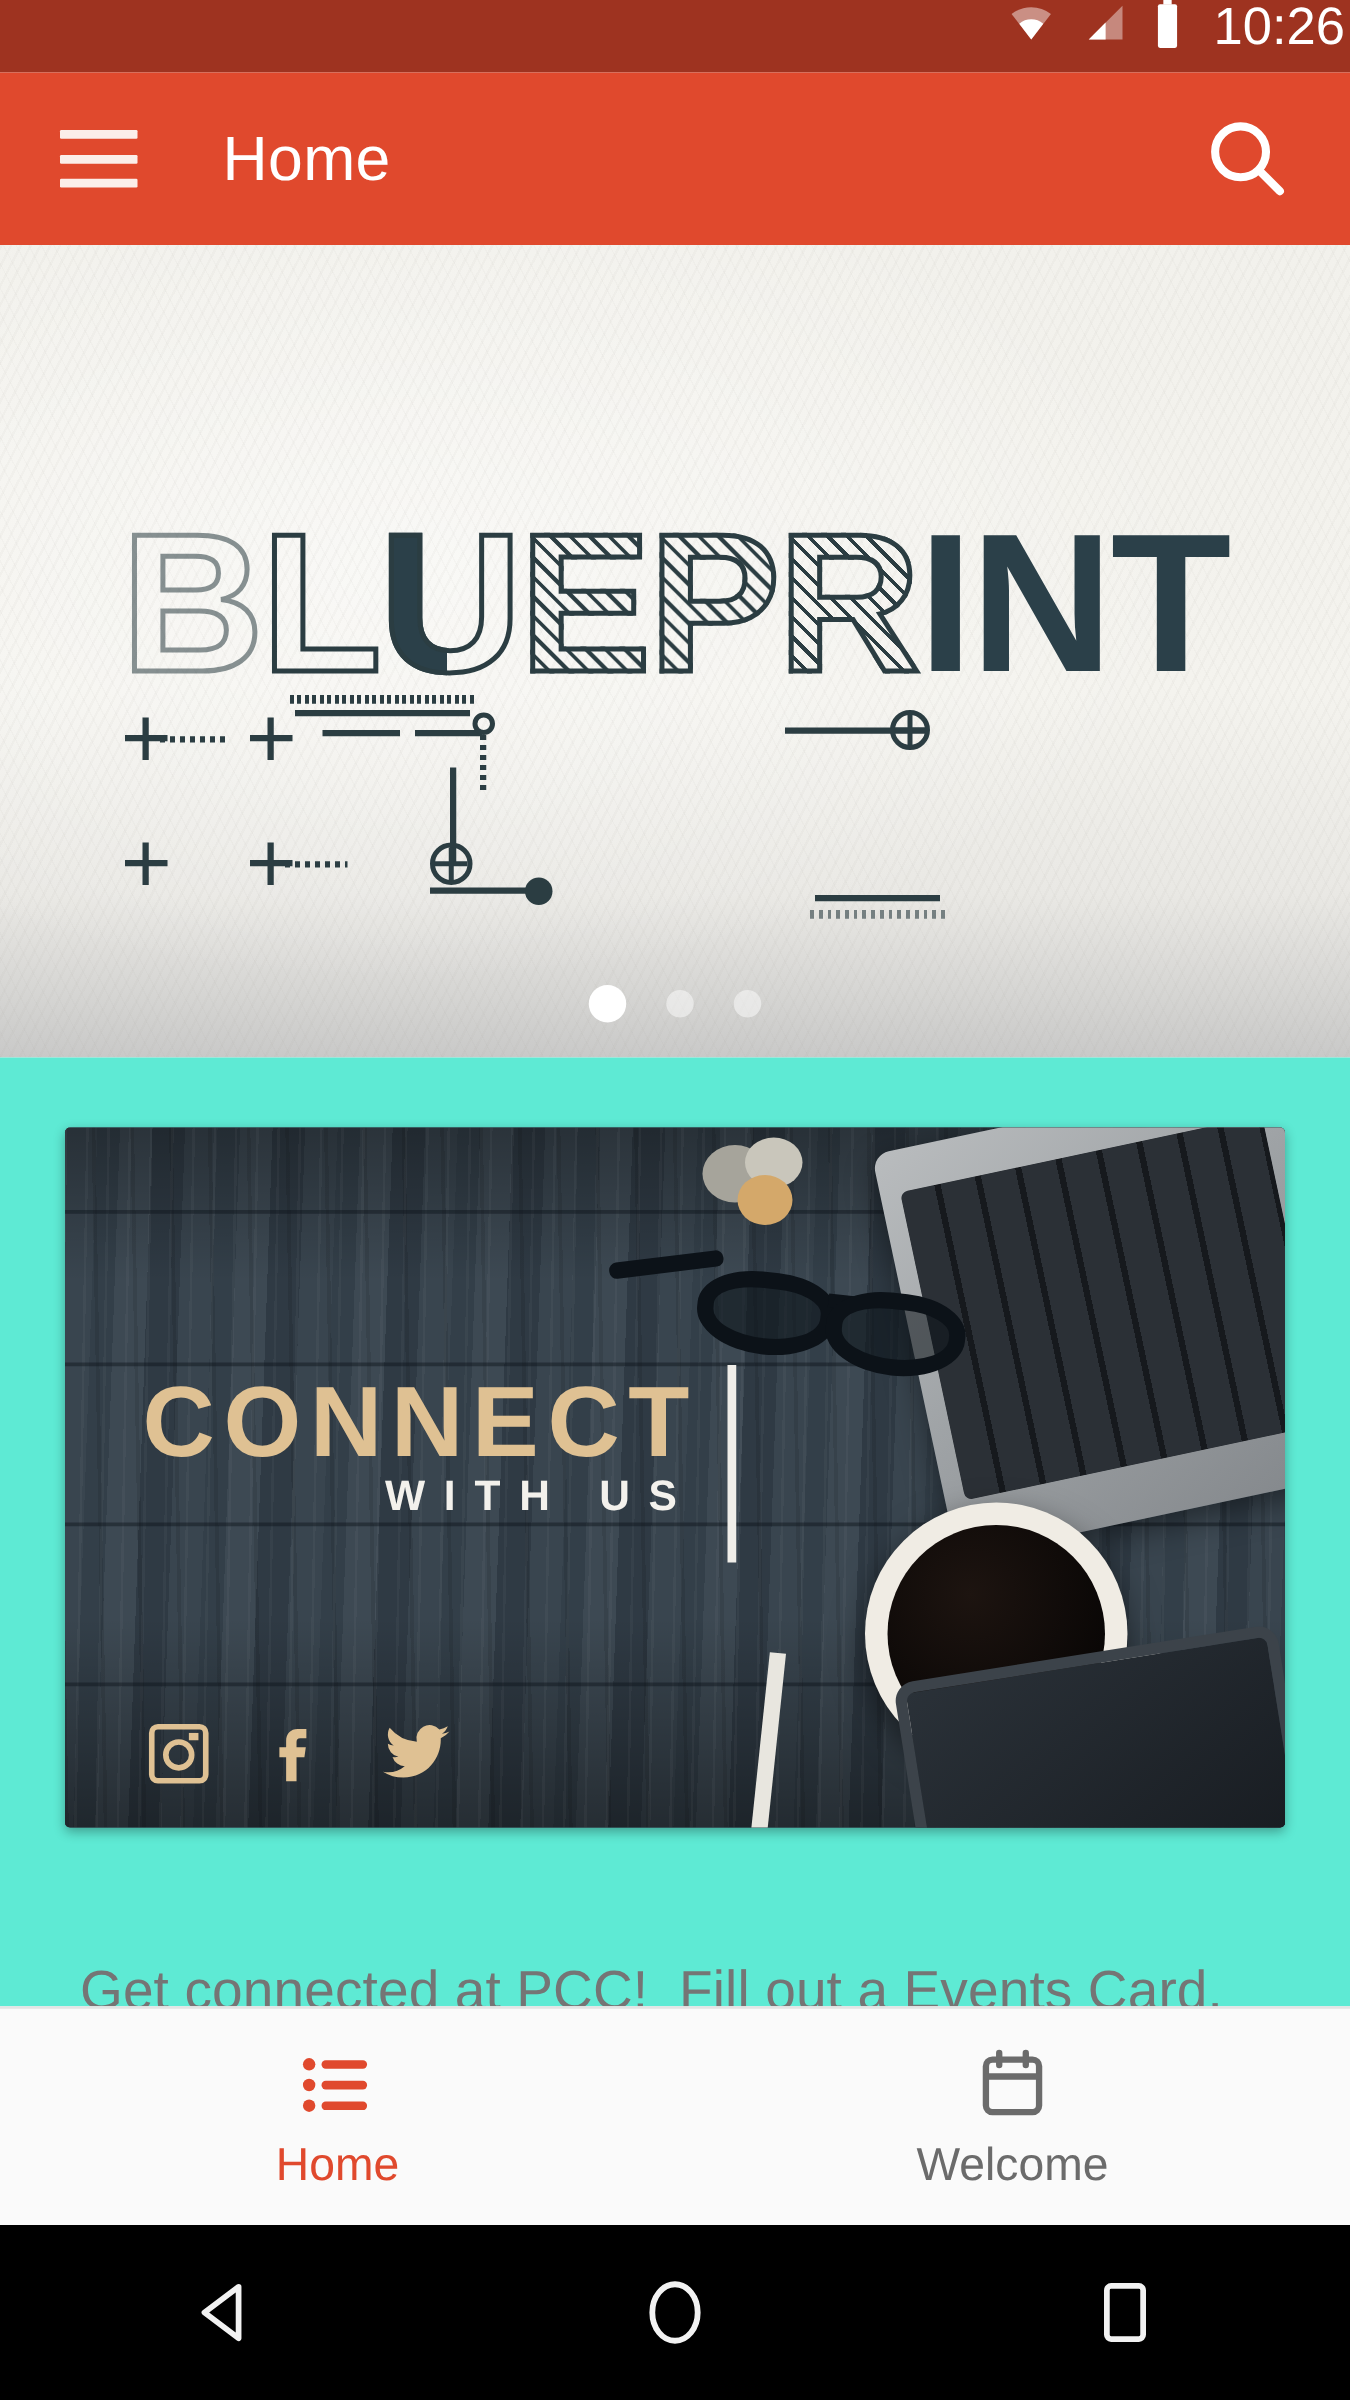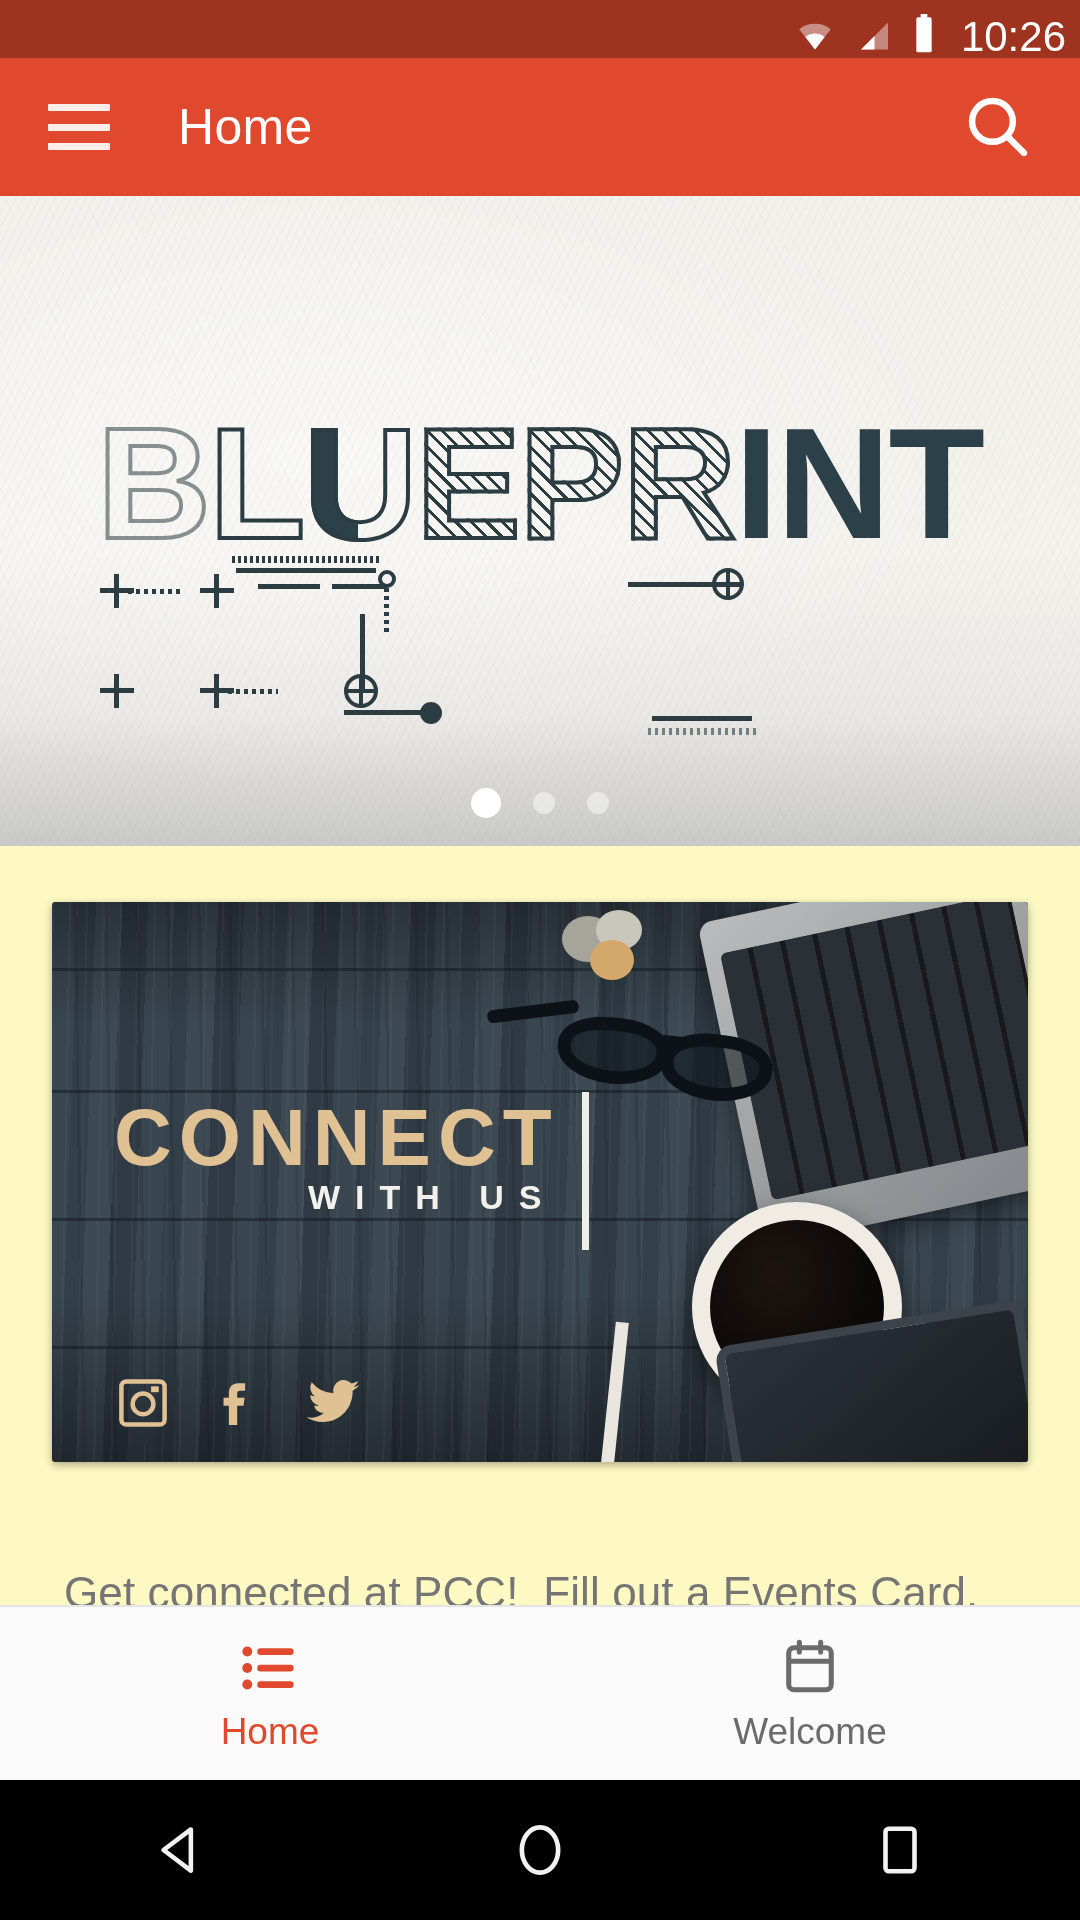--- a/index.html
+++ b/index.html
@@ -7,22 +7,22 @@
     width:1080px; height:1920px;
     font-family:"Liberation Sans", sans-serif;
     background:#ffffff;
     overflow:hidden;
   }
   #screen { position:relative; width:1080px; height:1920px; background:#fff; }
 
   
   .statusbar{
     position:absolute; top:0; left:0; width:1080px; height:58px;
-    background:#9e3320; display:flex; align-items:flex-end; justify-content:flex-end;
-    padding-right:14px; gap:18px;
+    background:#9e3320; display:flex; align-items:flex-start; justify-content:flex-end;
+    padding-right:4px; gap:18px;
   }
   .sb-icon{ display:block; }
   .sb-time{ color:#ffffff; font-size:42px; letter-spacing:0px; line-height:1;
             font-family:"Liberation Sans", sans-serif; padding-left:6px; }
 
   
   .appbar{
     position:absolute; top:58px; left:0; width:1080px; height:138px;
     background:#e0492d; display:flex; align-items:center;
   }
@@ -123,21 +123,21 @@
                background-image:repeating-linear-gradient(90deg,#2b3d42 0 3px, rgba(0,0,0,0) 3px 7px); opacity:.6;}
   .dots{
     position:absolute; left:0; right:0; bottom:28px;
     display:flex; justify-content:center; align-items:center; gap:32px;
   }
   .dot{ width:22px; height:22px; border-radius:50%; background:rgba(255,255,255,.48); cursor:pointer; }
   .dot.active{ background:#ffffff; width:30px; height:30px; }
 
   
   .content{ position:absolute; top:846px; left:0; width:1080px; height:760px;
-            background:#fef9c3; overflow:hidden; }
+            background:#5eead4; overflow:hidden; }
   .card{
     position:absolute; left:52px; top:56px; width:976px; height:560px;
     border-radius:4px; overflow:hidden;
     box-shadow:0 3px 9px rgba(0,0,0,.32);
     background:#2b3640;
   }
   
   .card-photo{
     position:absolute; inset:0;
     background:

